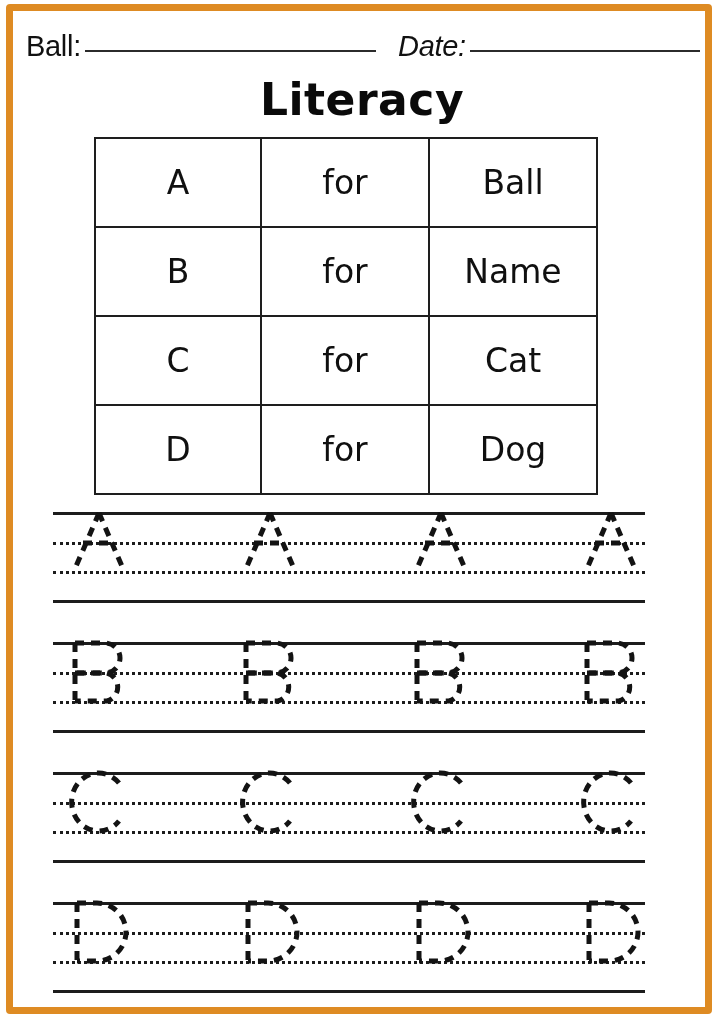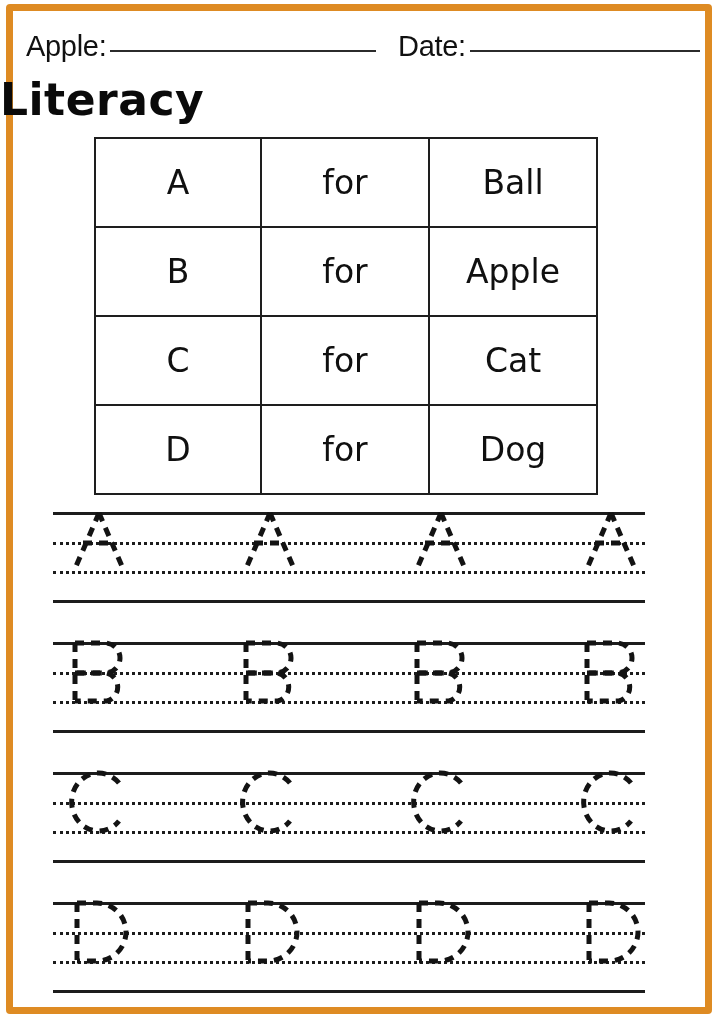--- a/index.html
+++ b/index.html
@@ -57,28 +57,29 @@
     white-space: nowrap;
   }
   .field-rule {
     flex: 1 1 auto;
     border-bottom: 2px solid #2b2b2b;
     margin-left: 4px;
     position: relative;
     top: -4px;
   }
   #field-name { left: 26px; width: 350px; }
-  #field-date { left: 398px; width: 302px; }
+  #field-date { left: 398px; width: 302px; font-style: italic; }
 
   
   #worksheet-title {
     position: absolute;
     left: 0;
     top: 74px;
     width: 724px;
+    text-align: center;
     font-family: "DejaVu Sans", sans-serif;
     font-size: 44px;
     font-weight: bold;
     color: #0a0a0a;
     letter-spacing: 0.5px;
   }
 
   
   #letter-table {
     position: absolute;
@@ -168,21 +169,21 @@
 </style>
 </head>
 <body>
 
 <div id="worksheet">
 
   <div id="page-border"></div>
 
   <div id="header-row">
     <div class="field" id="field-name">
-      <span class="field-label">Apple:</span>
+      <span class="field-label">Ball:</span>
       <span class="field-rule"></span>
     </div>
     <div class="field" id="field-date">
       <span class="field-label">Date:</span>
       <span class="field-rule"></span>
     </div>
   </div>
 
   <div id="worksheet-title">Literacy</div>
 
@@ -194,21 +195,21 @@
     </colgroup>
     <tbody>
       <tr>
         <td>A</td>
         <td>for</td>
         <td>Ball</td>
       </tr>
       <tr>
         <td>B</td>
         <td>for</td>
-        <td>Apple</td>
+        <td>Name</td>
       </tr>
       <tr>
         <td>C</td>
         <td>for</td>
         <td>Cat</td>
       </tr>
       <tr>
         <td>D</td>
         <td>for</td>
         <td>Dog</td>

